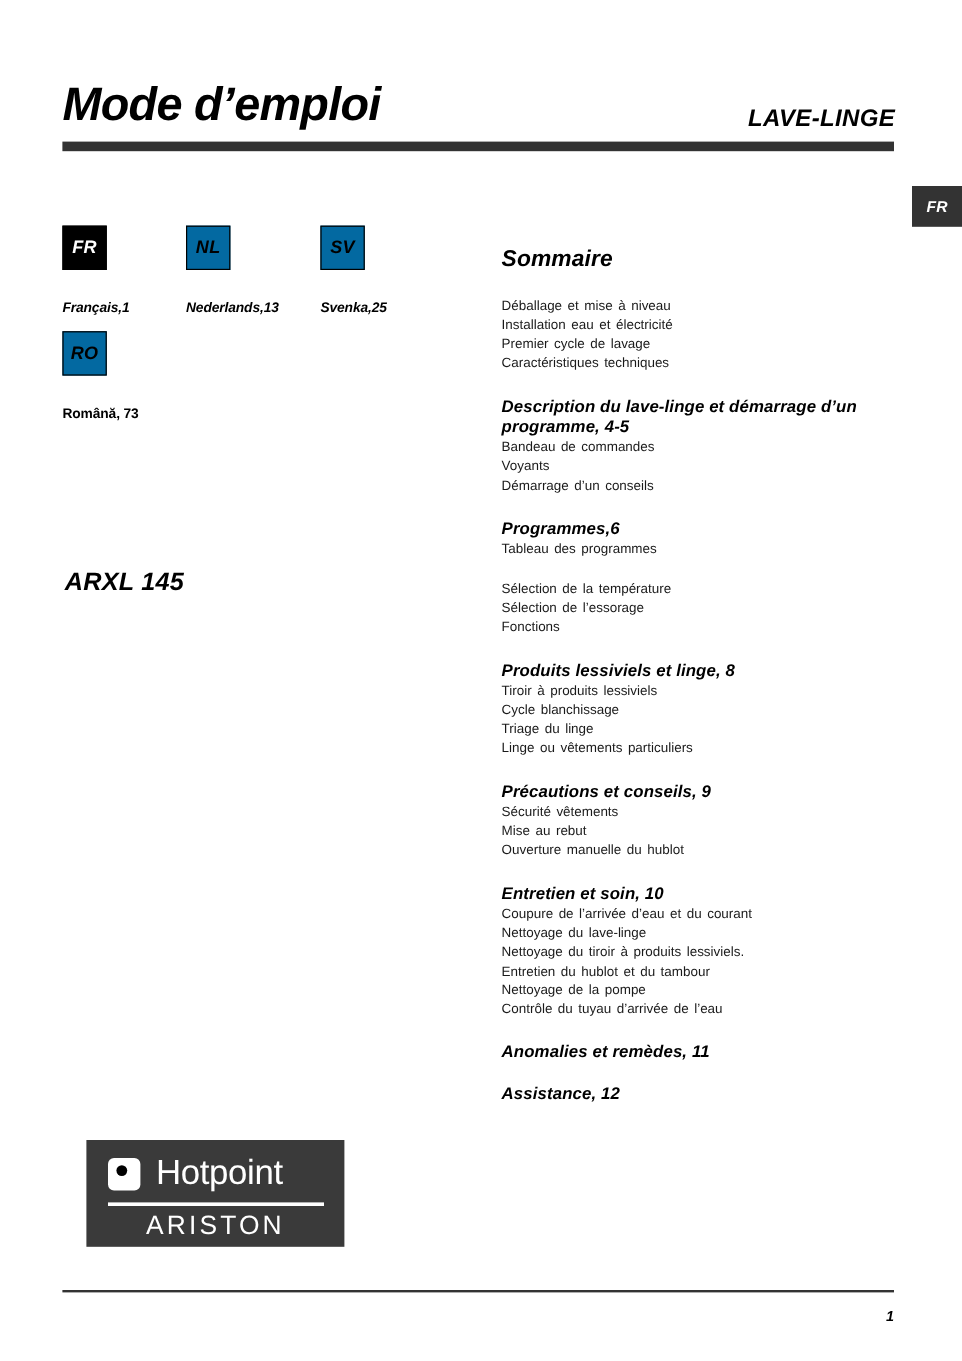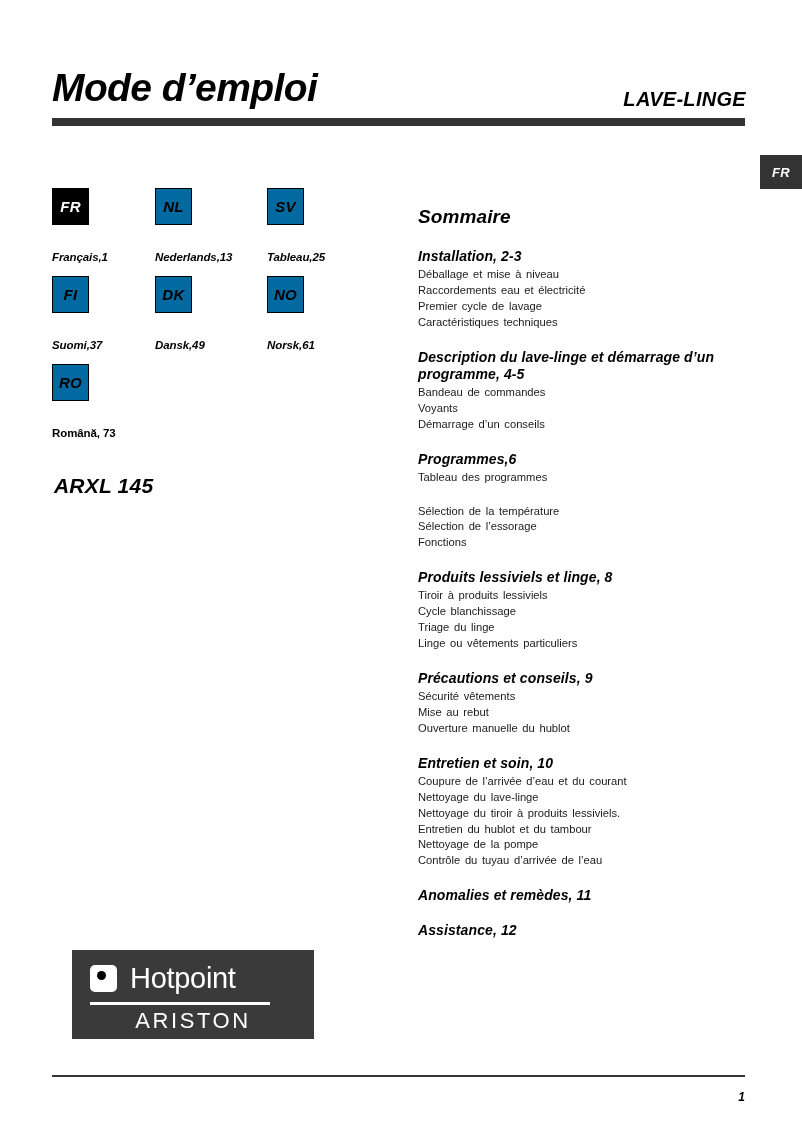--- a/index.html
+++ b/index.html
@@ -141,21 +141,21 @@
     font-size: 11.2px;
     line-height: 1.42;
     word-spacing: 1.5px;
     color: #1a1a1a;
   }
 
   
   #brand-logo {
     position: absolute;
     left: 72px; top: 950px;
-    width: 242px; height: 89px;
+    width: 215px; height: 89px;
     background: #3a3a3a;
   }
   #logo-top-row {
     position: absolute;
     left: 18px; top: 14px;
     display: flex;
     align-items: center;
   }
   #logo-mark {
     width: 27px; height: 27px;
@@ -225,54 +225,39 @@
       <div class="lang-cell col0">
         <div class="lang-box active">FR</div>
         <div class="lang-label">Français,1</div>
       </div>
       <div class="lang-cell col1">
         <div class="lang-box">NL</div>
         <div class="lang-label">Nederlands,13</div>
       </div>
       <div class="lang-cell col2">
         <div class="lang-box">SV</div>
-        <div class="lang-label">Tableau,25</div>
-      </div>
-    </div>
-    <div class="lang-row">
-      <div class="lang-cell col0">
-        <div class="lang-box">FI</div>
-        <div class="lang-label">Suomi,37</div>
-      </div>
-      <div class="lang-cell col1">
-        <div class="lang-box">DK</div>
-        <div class="lang-label">Dansk,49</div>
-      </div>
-      <div class="lang-cell col2">
-        <div class="lang-box">NO</div>
-        <div class="lang-label">Norsk,61</div>
+        <div class="lang-label">Svenka,25</div>
       </div>
     </div>
     <div class="lang-row">
       <div class="lang-cell col0">
         <div class="lang-box">RO</div>
         <div class="lang-label upright">Română,  73</div>
       </div>
     </div>
   </div>
 
 <div id="model-number">ARXL 145</div>
 
 <div id="contents">
   <div id="contents-title">Sommaire</div>
   <div id="contents-sections">
       <div class="toc-section">
-        <div class="toc-heading">Installation, 2-3</div>
         <div class="toc-item">Déballage et mise à niveau</div>
-        <div class="toc-item">Raccordements eau et électricité</div>
+        <div class="toc-item">Installation eau et électricité</div>
         <div class="toc-item">Premier cycle de lavage</div>
         <div class="toc-item">Caractéristiques techniques</div>
       </div>
       <div class="toc-section">
         <div class="toc-heading">Description du lave-linge et démarrage d’un programme, 4-5</div>
         <div class="toc-item">Bandeau de commandes</div>
         <div class="toc-item">Voyants</div>
         <div class="toc-item">Démarrage d’un conseils</div>
       </div>
       <div class="toc-section">

